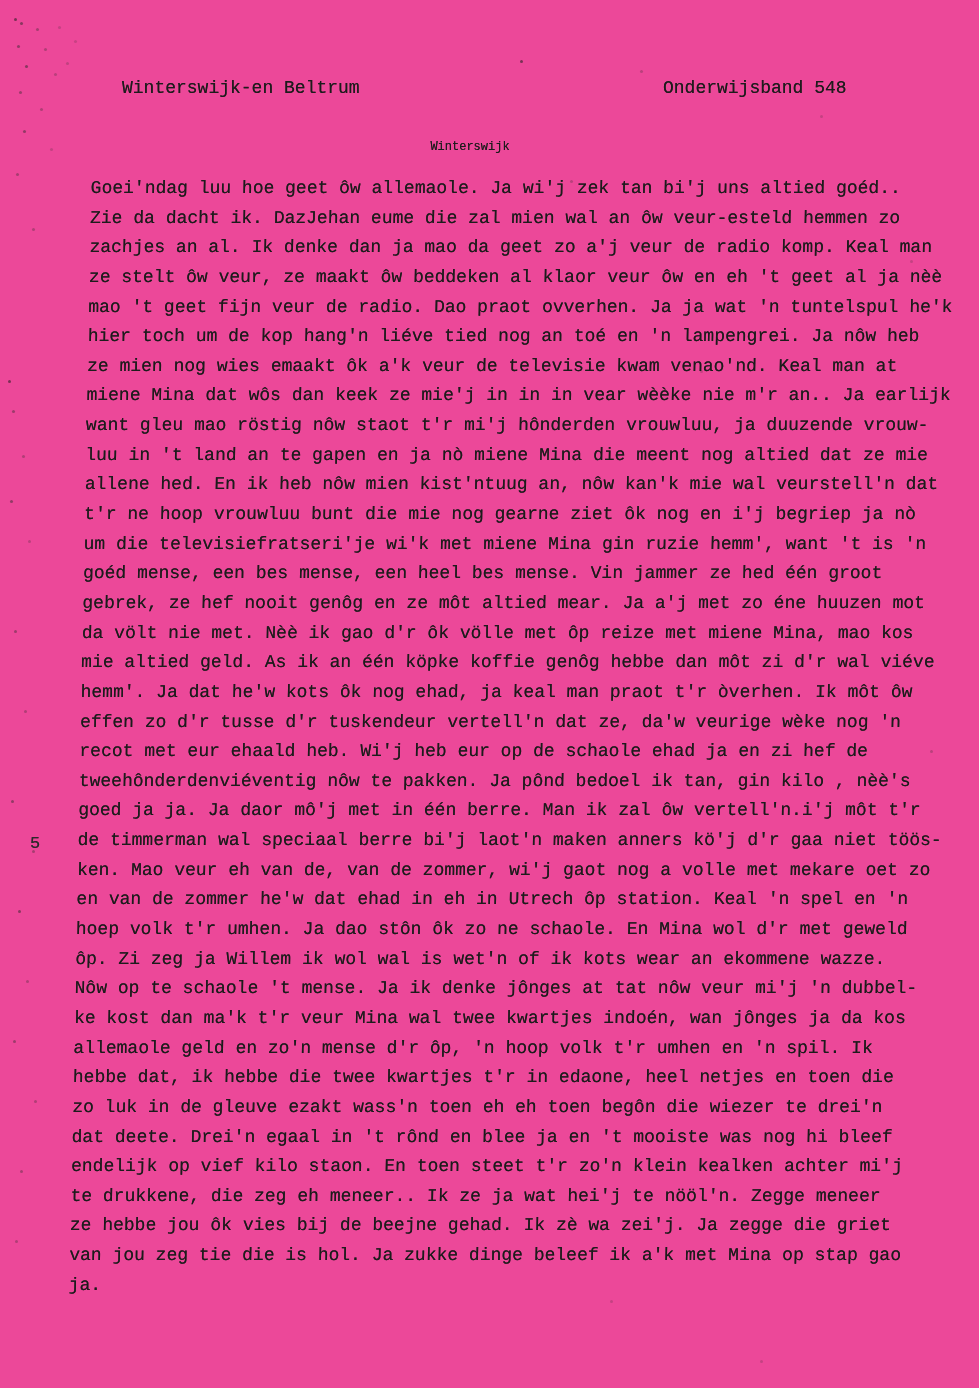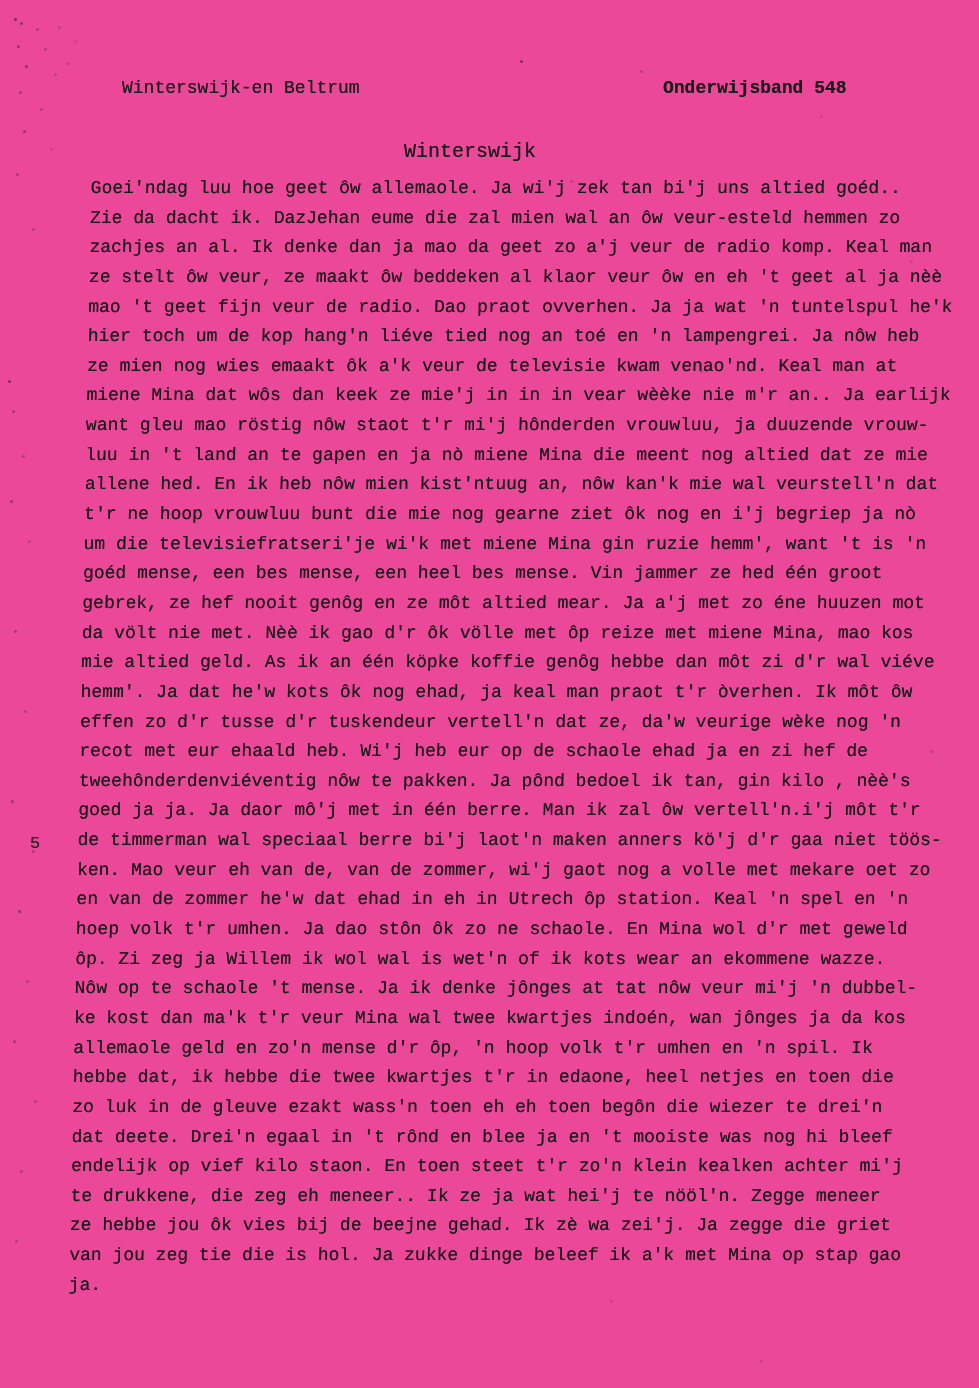--- a/index.html
+++ b/index.html
@@ -30,29 +30,28 @@
   }
   .header .hleft {
     position: absolute;
     left: 122px;
     top: 0;
   }
   .header .hright {
     position: absolute;
     left: 663px;
     top: 0;
-    font-weight: bold;
   }
   .title {
     position: absolute;
     top: 140px;
     left: 60px;
     width: 820px;
     text-align: center;
-    font-size: 20px;
+    font-size: 12px;
   }
   .margin-note {
     position: absolute;
     left: 30px;
     top: 834px;
     font-size: 17px;
     color: #2a2a2a;
   }
   .body {
     position: absolute;

